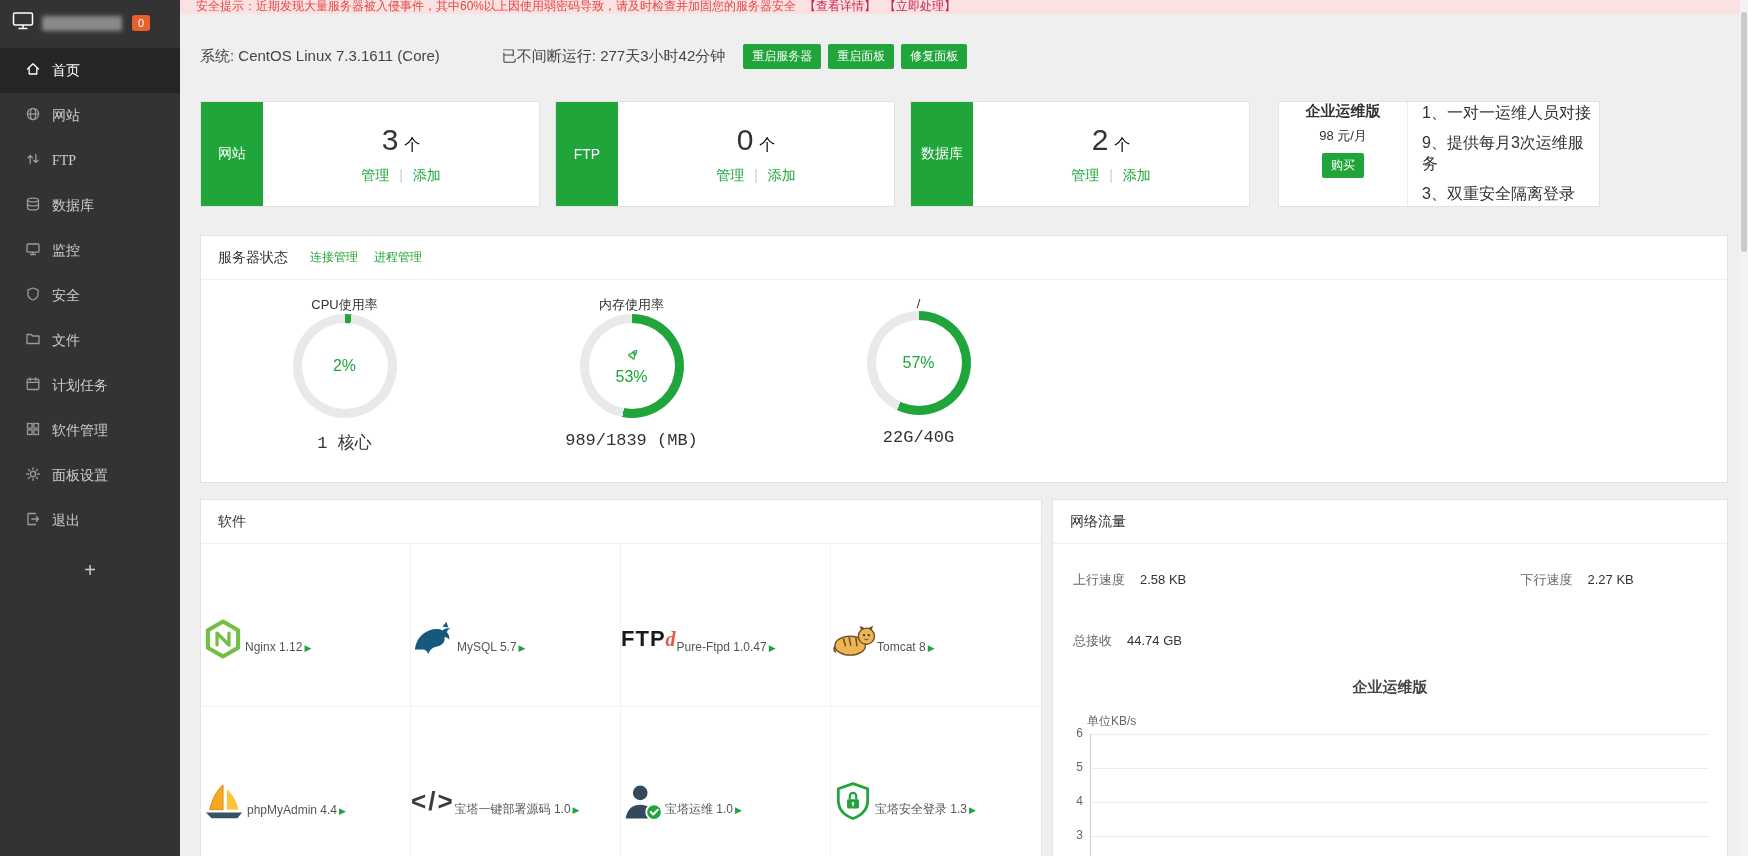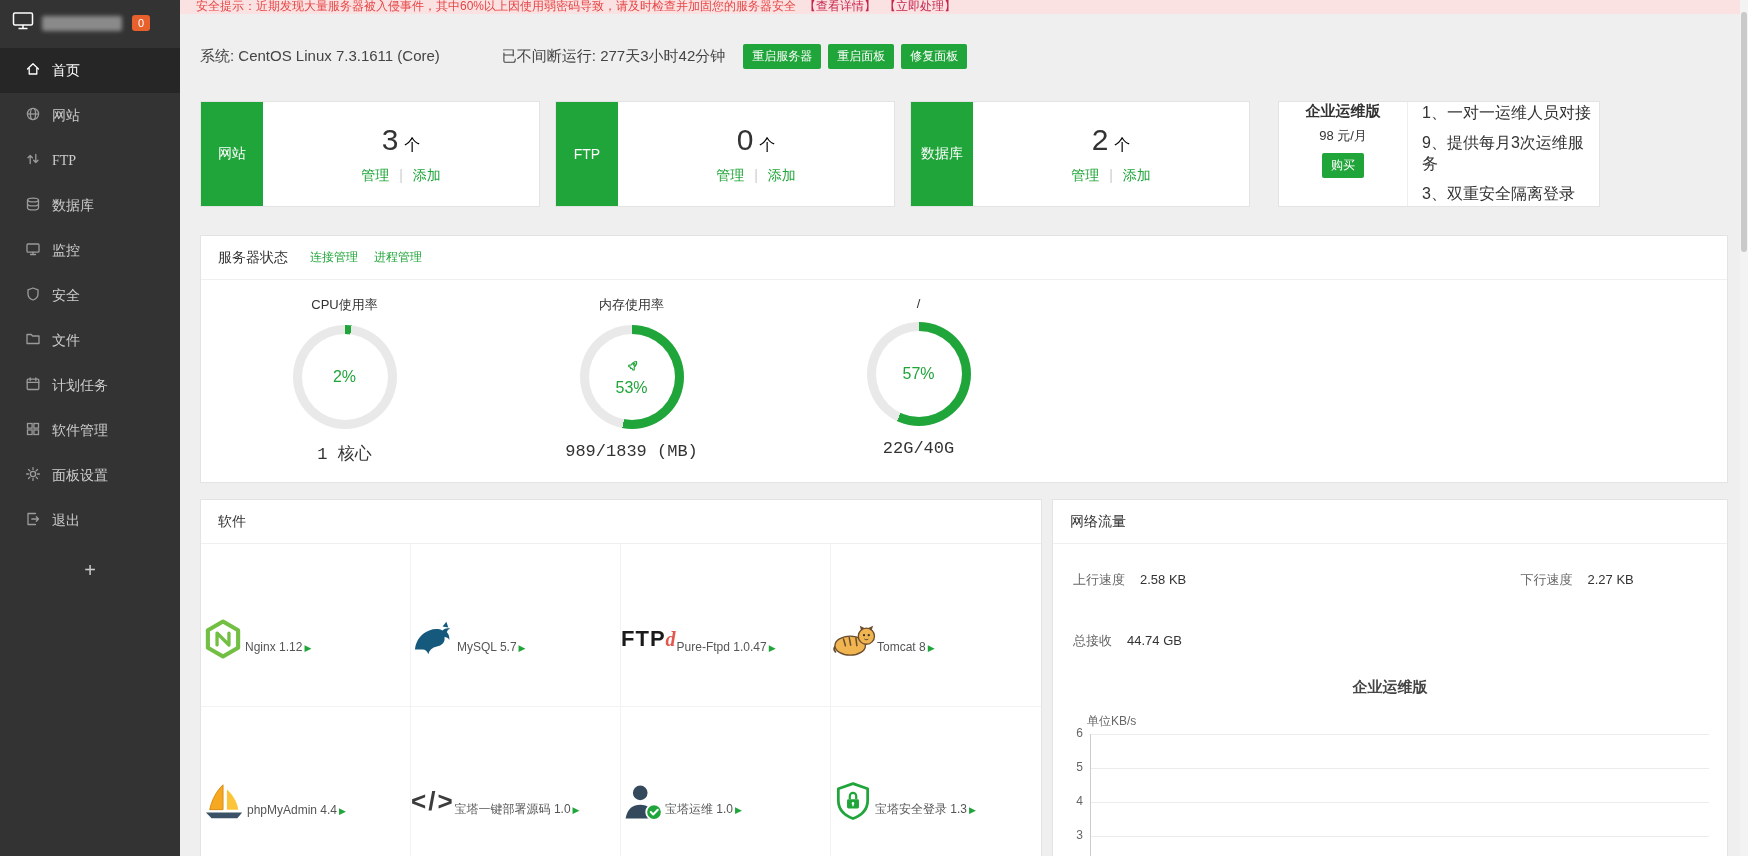--- a/index.html
+++ b/index.html
@@ -48,21 +48,21 @@
 
   .panel { background:#fff; border:1px solid #e3e3e3; }
   .panel-head { height:44px; display:flex; align-items:center; padding:0 17px; border-bottom:1px solid #f0f0f0; }
   .panel-title { font-size:14px; color:#333; }
   .panel-links { margin-left:22px; display:flex; gap:16px; }
   .panel-link { font-size:12px; color:#20a53a; cursor:pointer; }
 
   .status-panel { margin-top:28px; height:248px; }
   .gauges { display:flex; padding-top:16px; }
   .gauge { width:287px; display:flex; flex-direction:column; align-items:center; }
-  .gauge-label { font-size:13px; color:#333; margin-bottom:11px; }
+  .gauge-label { font-size:13px; color:#333; }
   .ring { width:104px; height:104px; border-radius:50%; position:relative; background:#e9e9e9; }
   .ring::after { content:""; position:absolute; inset:9px; background:#fff; border-radius:50%; }
   .ring-center { position:absolute; inset:0; display:flex; flex-direction:column; align-items:center; justify-content:center; z-index:1; }
   .ring-pct { font-size:16px; color:#20a53a; }
   .gauge-sub { font-size:17px; color:#333; margin-top:13px;font-family:Liberation Mono, monospace; }
   .rocket { transform:rotate(40deg); margin-bottom:2px; }
 
   .bottom-row { display:flex; margin-top:16px; align-items:stretch; }
   .software-panel { width:842px; margin-right:10px; height:430px; }
   .network-panel { flex:1; height:430px; }

